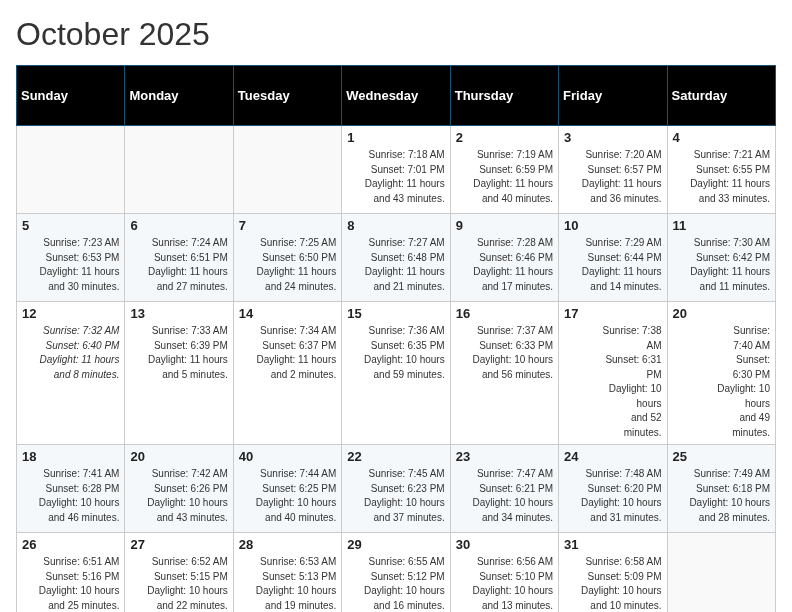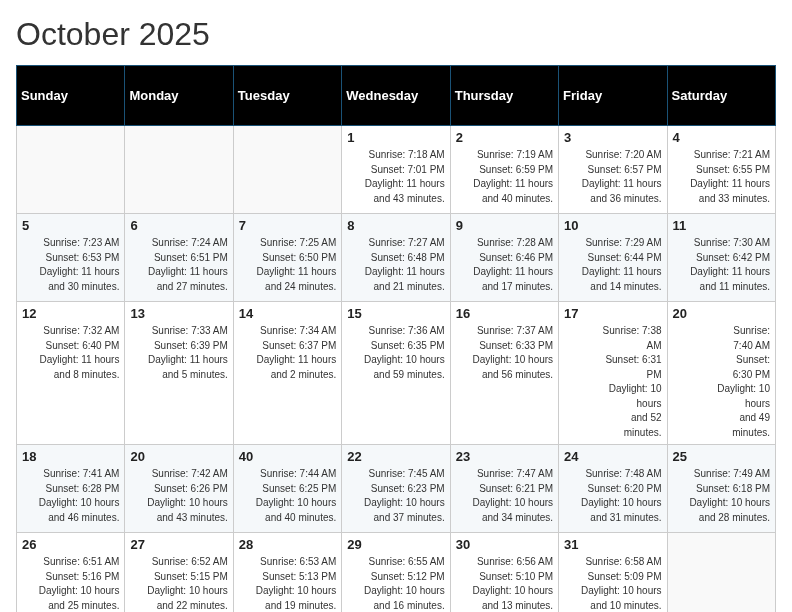--- a/index.html
+++ b/index.html
@@ -182,21 +182,21 @@
           <div class="day-num">11</div>
           <div class="day-info" style="white-space: pre-line;">Sunrise: 7:30 AM
 Sunset: 6:42 PM
 Daylight: 11 hours
 and 11 minutes.</div>
         </td>
       </tr>
       <tr>
         <td>
           <div class="day-num">12</div>
-          <div class="day-info" style="white-space: pre-line;">Sunrise: 7:32 AM
+          <div class="day-info" style="white-space: pre-line; font-style: italic;">Sunrise: 7:32 AM
 Sunset: 6:40 PM
 Daylight: 11 hours
 and 8 minutes.</div>
         </td>
         <td>
           <div class="day-num">13</div>
           <div class="day-info" style="white-space: pre-line;">Sunrise: 7:33 AM
 Sunset: 6:39 PM
 Daylight: 11 hours
 and 5 minutes.</div>

